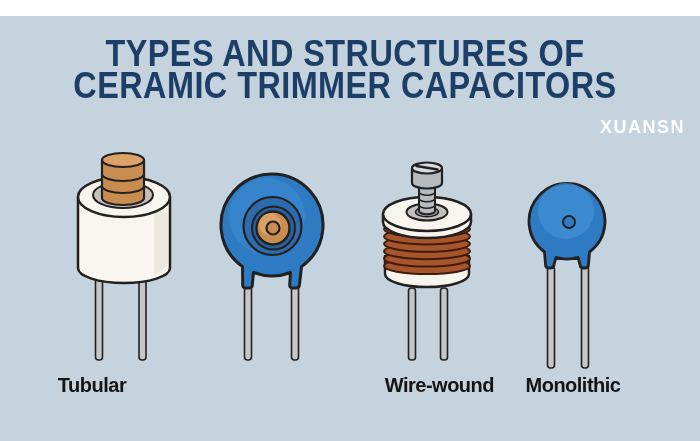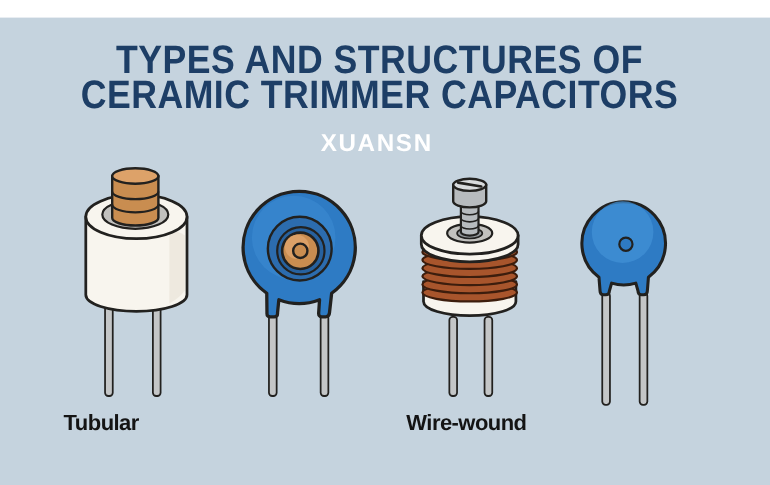--- a/index.html
+++ b/index.html
@@ -14,39 +14,39 @@
   .title{
     position:absolute;top:22px;left:0;width:690px;
     text-align:center;
     color:var(--title);
     font-size:36px;line-height:32px;font-weight:700;
     letter-spacing:.5px;
     transform:scaleX(.9);transform-origin:50% 0;
   }
   .brand{
     position:absolute;top:101px;left:0;width:685px;
-    text-align:center;
+    text-align:right;
     color:var(--brand);
-    font-size:22px;font-weight:700;letter-spacing:1.5px;
+    font-size:18px;font-weight:700;letter-spacing:1.5px;
   }
   .figure{position:absolute;top:122px;}
   .figure svg{display:block;}
   .fig-tubular{left:55px;}
   .fig-disc{left:215px;}
   .fig-wirewound{left:365px;}
   .fig-monolithic{left:520px;}
   .cap-label{
     position:absolute;top:358px;width:140px;
     text-align:center;
     color:var(--label);
     font-size:20px;font-weight:600;letter-spacing:-0.5px;
   }
   .lbl-0{left:22px;}
   .lbl-1{left:201px;}
-  .lbl-2{left:354px;}
+  .lbl-2{left:354px;text-align:right;}
   .lbl-3{left:503px;}
 </style>
 </head>
 <body>
 
 <div class="canvas">
 
   <div class="title">
     <div>TYPES AND STRUCTURES OF</div>
     <div>CERAMIC TRIMMER CAPACITORS</div>
@@ -144,14 +144,15 @@
                  A38,38 0 0 1 36,119.4
                  L34,126.5 Q33.9,130 30.7,130 L28.7,130 Q25.6,130 25.5,126.5 Z" fill="var(--disc-blue)" stroke="var(--outline)" stroke-width="2.8" stroke-linejoin="round"></path>
         <circle cx="46" cy="73" r="28" fill="var(--disc-blue-light)" opacity="0.75"></circle>
         <circle cx="49" cy="84" r="6" fill="var(--disc-blue)" stroke="var(--outline)" stroke-width="2"></circle>
       </g>
     </svg>
   </div>
 
   <div class="cap-label lbl-0">Tubular</div>
   <div class="cap-label lbl-2">Wire-wound</div>
+  <div class="cap-label lbl-3">Monolithic</div>
 
 </div>
 
 </body></html>

